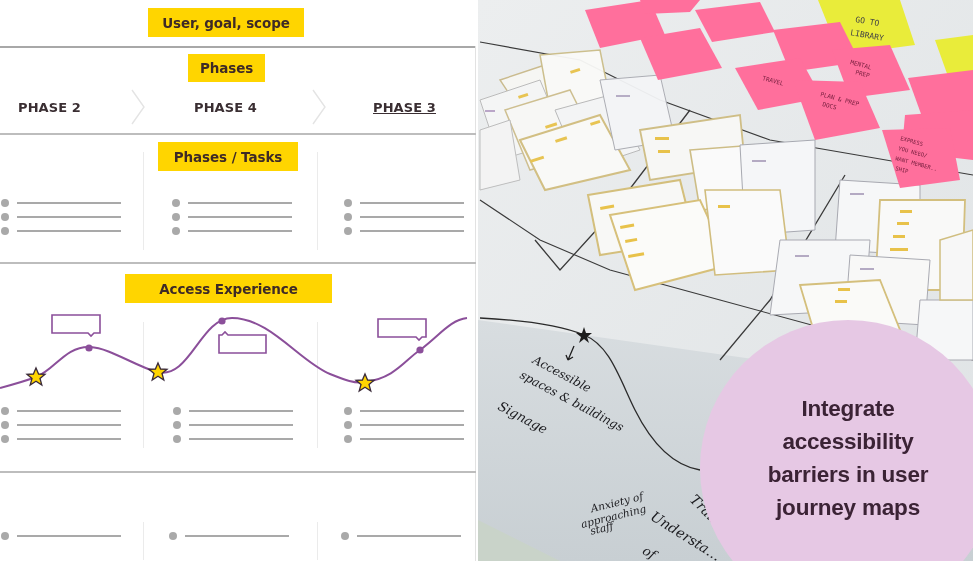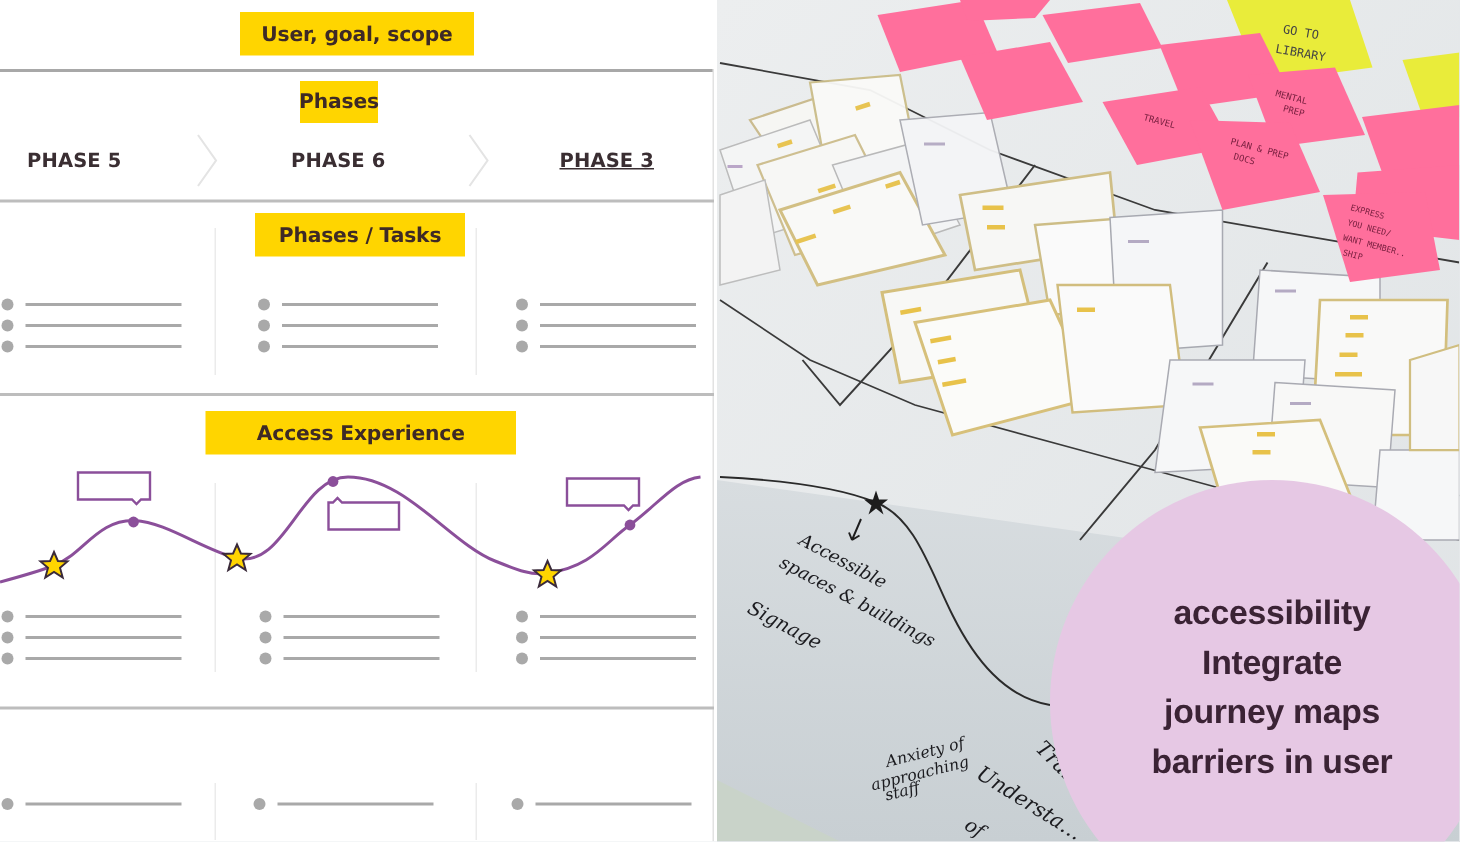--- a/index.html
+++ b/index.html
@@ -8,21 +8,21 @@
 
   
   .left { position: absolute; left: 0; top: 0; width: 478px; height: 561px; background: #fff; overflow: hidden; }
   .hrule { position: absolute; left: 0; width: 476px; height: 2px; background: #bdbdbd; }
   .vrule { position: absolute; width: 1px; background: #ebebeb; }
   .rborder { position: absolute; left: 475px; top: 46px; width: 1px; height: 515px; background: #e2e2e2; }
 
   .label {
     position: absolute; background: #ffd500; color: #3e2a26;
     font-weight: bold; font-size: 13.5px; text-align: center;
-    display: flex; align-items: center; justify-content: center; letter-spacing: -0.1px; margin-left: 12px;
+    display: flex; align-items: center; justify-content: center; letter-spacing: -0.1px;
   }
 
   .phase { position: absolute; top: 100px; font-weight: bold; font-size: 13px; color: #3a2e32; letter-spacing: 0.1px; }
   .chev { position: absolute; top: 89px; }
 
   .bullets { position: absolute; }
   .bline { display: flex; align-items: center; height: 14px; }
   .dot { width: 8px; height: 8px; border-radius: 50%; background: #a9a9a9; margin-right: 8px; }
   .line { height: 2px; background: #a9a9a9; }
 
@@ -45,27 +45,27 @@
 </head>
 <body>
 
 <div class="left">
 
   <div class="label" style="left:148px; top:8px; width:156px; height:29px;">User, goal, scope</div>
   <div class="hrule" style="top:46px; background:#a8a8a8;"></div>
 
   <div class="rborder"></div>
 
-  <div class="label" style="left:188px; top:54px; width:52px; height:28px;">Phases</div>
-
-  <span class="phase" style="left:18px;">PHASE 5</span>
+  <div class="label" style="left:188px; top:54px; width:77px; height:28px;">Phases</div>
+
+  <span class="phase" style="left:18px;">PHASE 2</span>
   <svg class="chev" style="left:130px;" width="16" height="36" viewBox="0 0 16 36">
       <polyline points="2,1 14,18 2,35" fill="none" stroke="#e4e4e4" stroke-width="1.4"></polyline>
     </svg>
-  <span class="phase" style="left:194px;">PHASE 6</span>
+  <span class="phase" style="left:194px;">PHASE 4</span>
   <svg class="chev" style="left:311px;" width="16" height="36" viewBox="0 0 16 36">
       <polyline points="2,1 14,18 2,35" fill="none" stroke="#e4e4e4" stroke-width="1.4"></polyline>
     </svg>
   <span class="phase" style="left:373px;text-decoration:underline;">PHASE 3</span>
 
   <div class="hrule" style="top:133px;"></div>
 
   <div class="label" style="left:158px; top:142px; width:140px; height:29px;">Phases / Tasks</div>
   <div class="vrule" style="left:143px; top:152px; height:98px;"></div>
   <div class="vrule" style="left:317px; top:152px; height:98px;"></div>
@@ -331,17 +331,17 @@
   <span class="hand" style="left:112px; top:496px; transform:rotate(-14deg); font-size:10.5px;">Anxiety of</span>
   <span class="hand" style="left:102px; top:510px; transform:rotate(-14deg); font-size:10.5px;">approaching</span>
   <span class="hand" style="left:112px; top:522px; transform:rotate(-14deg); font-size:10.5px;">staff</span>
   <span class="hand" style="left:168px; top:528px; transform:rotate(32deg); font-size:14px;">Understa…</span>
   <span class="hand" style="left:165px; top:545px; transform:rotate(32deg); font-size:13px;">of</span>
   <span class="hand" style="left:205px; top:512px; transform:rotate(45deg); font-size:14px;">Trainin…</span>
 </div>
 
 <div class="badge"></div>
 <div class="badge-text">
+  <div>Integrate</div>
   <div>accessibility</div>
-  <div>Integrate</div>
+  <div>barriers in user</div>
   <div>journey maps</div>
-  <div>barriers in user</div>
 </div>
 
 </body></html>

